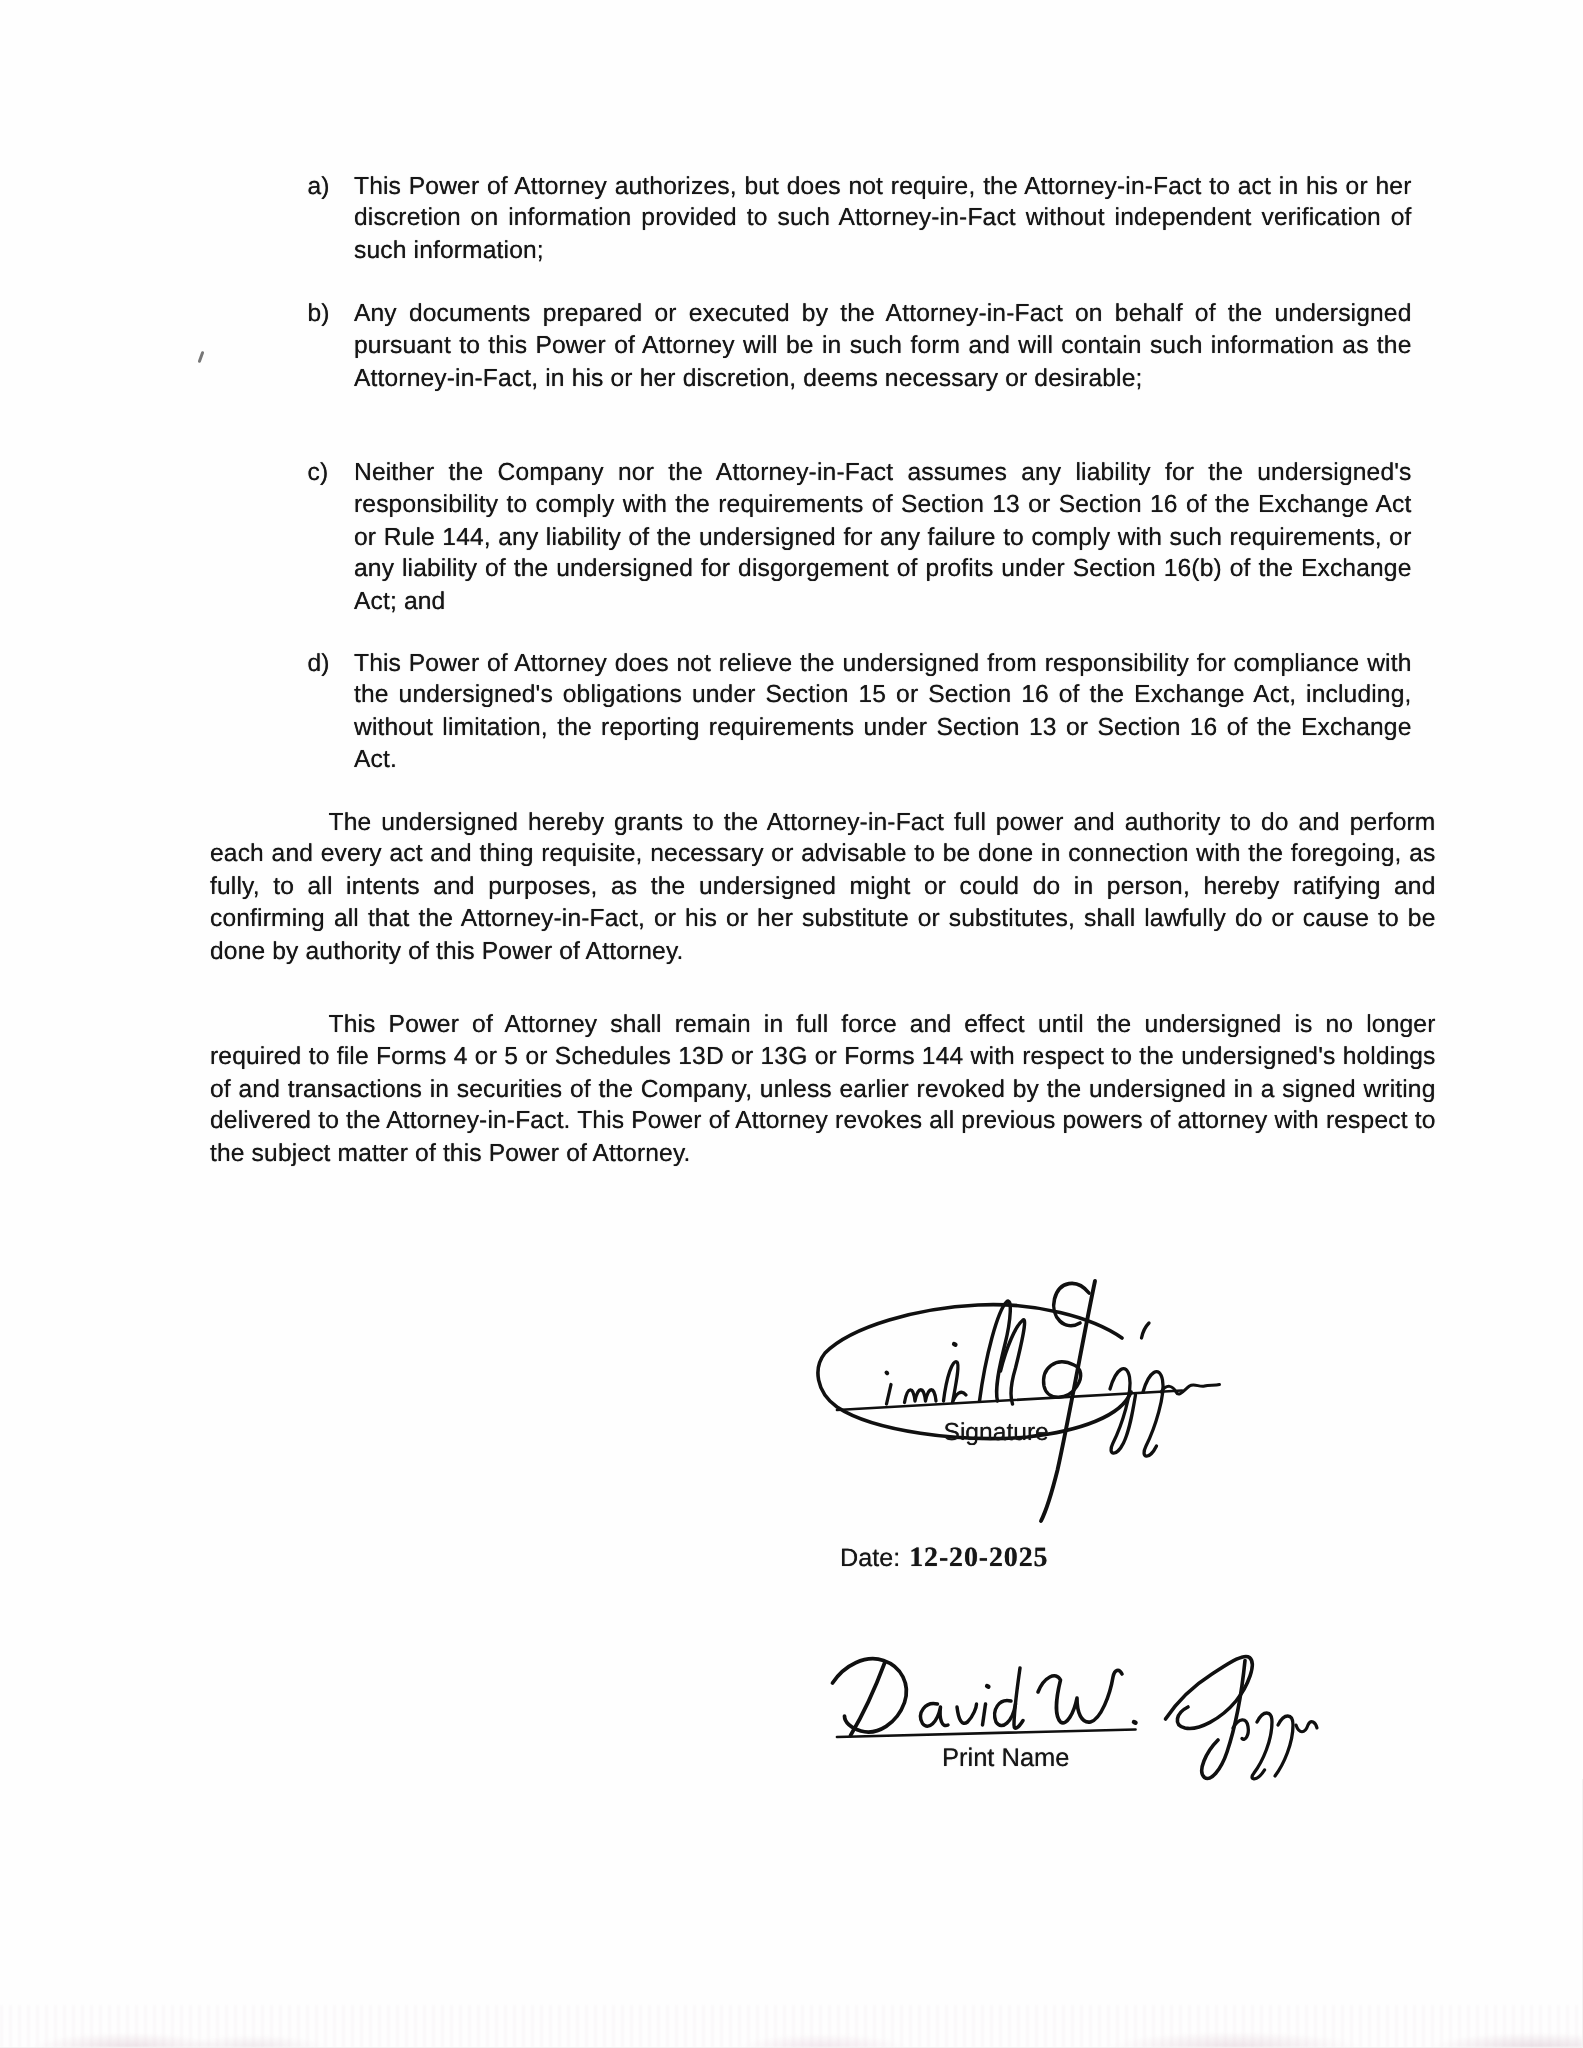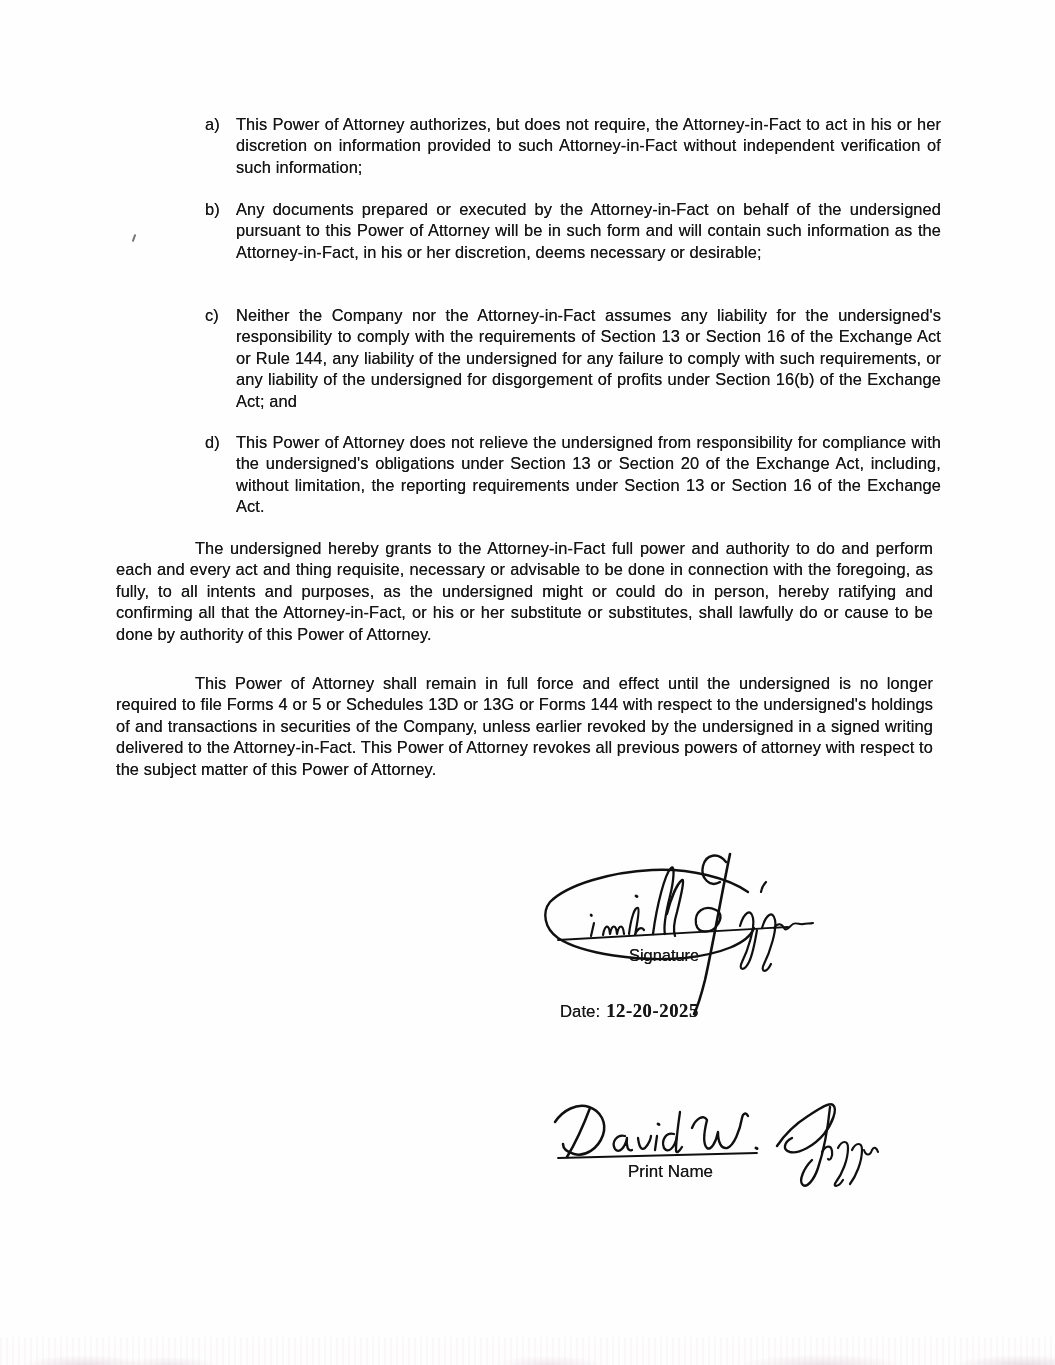--- a/index.html
+++ b/index.html
@@ -34,21 +34,21 @@
   }
   .clause .letter {
     flex: 0 0 31px;
     text-align: left;
   }
   .clause .ctext {
     flex: 1 1 auto;
     text-align: justify;
   }
   .para {
-    left: 116px;
+    left: 140px;
     width: 817px;
     text-indent: 79px;
     margin: 0;
   }
   
   .sig-svg {
     position: absolute;
     left: 520px;
     top: 848px;
     width: 300px;
@@ -66,21 +66,21 @@
   .sig-label {
     position: absolute;
     left: 629px;
     top: 946px;
     font-size: 16.4px;
     text-shadow: 0 0 0.45px rgba(20,20,20,0.85);
   }
   .date-line {
     position: absolute;
     left: 560px;
-    top: 1000px;
+    top: 1028px;
     font-size: 16.8px;
     text-shadow: 0 0 0.45px rgba(20,20,20,0.85);
   }
   .date-line .date-value {
     font-family: "Liberation Serif", serif;
     font-weight: 700;
     font-size: 18.6px;
     letter-spacing: 0.6px;
     margin-left: 6px;
   }
@@ -136,21 +136,21 @@
     <div class="ctext">Any documents prepared or executed by the Attorney-in-Fact on behalf of the undersigned pursuant to this Power of Attorney will be in such form and will contain such information as the Attorney-in-Fact, in his or her discretion, deems necessary or desirable;</div>
   </section>
 
   <section class="textblock clause" style="top:305px">
     <span class="letter">c)</span>
     <div class="ctext">Neither the Company nor the Attorney-in-Fact assumes any liability for the undersigned's responsibility to comply with the requirements of Section 13 or Section 16 of the Exchange Act or Rule 144, any liability of the undersigned for any failure to comply with such requirements, or any liability of the undersigned for disgorgement of profits under Section 16(b) of the Exchange Act; and</div>
   </section>
 
   <section class="textblock clause" style="top:432px">
     <span class="letter">d)</span>
-    <div class="ctext">This Power of Attorney does not relieve the undersigned from responsibility for compliance with the undersigned's obligations under Section 13 or Section 20 of the Exchange Act, including, without limitation, the reporting requirements under Section 13 or Section 16 of the Exchange Act.</div>
+    <div class="ctext">This Power of Attorney does not relieve the undersigned from responsibility for compliance with the undersigned's obligations under Section 15 or Section 16 of the Exchange Act, including, without limitation, the reporting requirements under Section 13 or Section 16 of the Exchange Act.</div>
   </section>
 
   <p class="textblock para" style="top:538px">The undersigned hereby grants to the Attorney-in-Fact full power and authority to do and perform each and every act and thing requisite, necessary or advisable to be done in connection with the foregoing, as fully, to all intents and purposes, as the undersigned might or could do in person, hereby ratifying and confirming all that the Attorney-in-Fact, or his or her substitute or substitutes, shall lawfully do or cause to be done by authority of this Power of Attorney.</p>
   <p class="textblock para" style="top:673px">This Power of Attorney shall remain in full force and effect until the undersigned is no longer required to file Forms 4 or 5 or Schedules 13D or 13G or Forms 144 with respect to the undersigned's holdings of and transactions in securities of the Company, unless earlier revoked by the undersigned in a signed writing delivered to the Attorney-in-Fact. This Power of Attorney revokes all previous powers of attorney with respect to the subject matter of this Power of Attorney.</p>
 
   <svg class="sig-svg" viewBox="0 0 300 172" aria-hidden="true">
 
     <path d="M 228,44 C 208,30 170,20 132,22 C 92,24 48,36 30,54 C 22,64 24,80 38,90 C 62,106 120,114 165,110 C 200,106 228,96 234,80" stroke-width="2.4"></path>
 
     <path d="M 38,92 L 268,79" stroke-width="1.8"></path>

